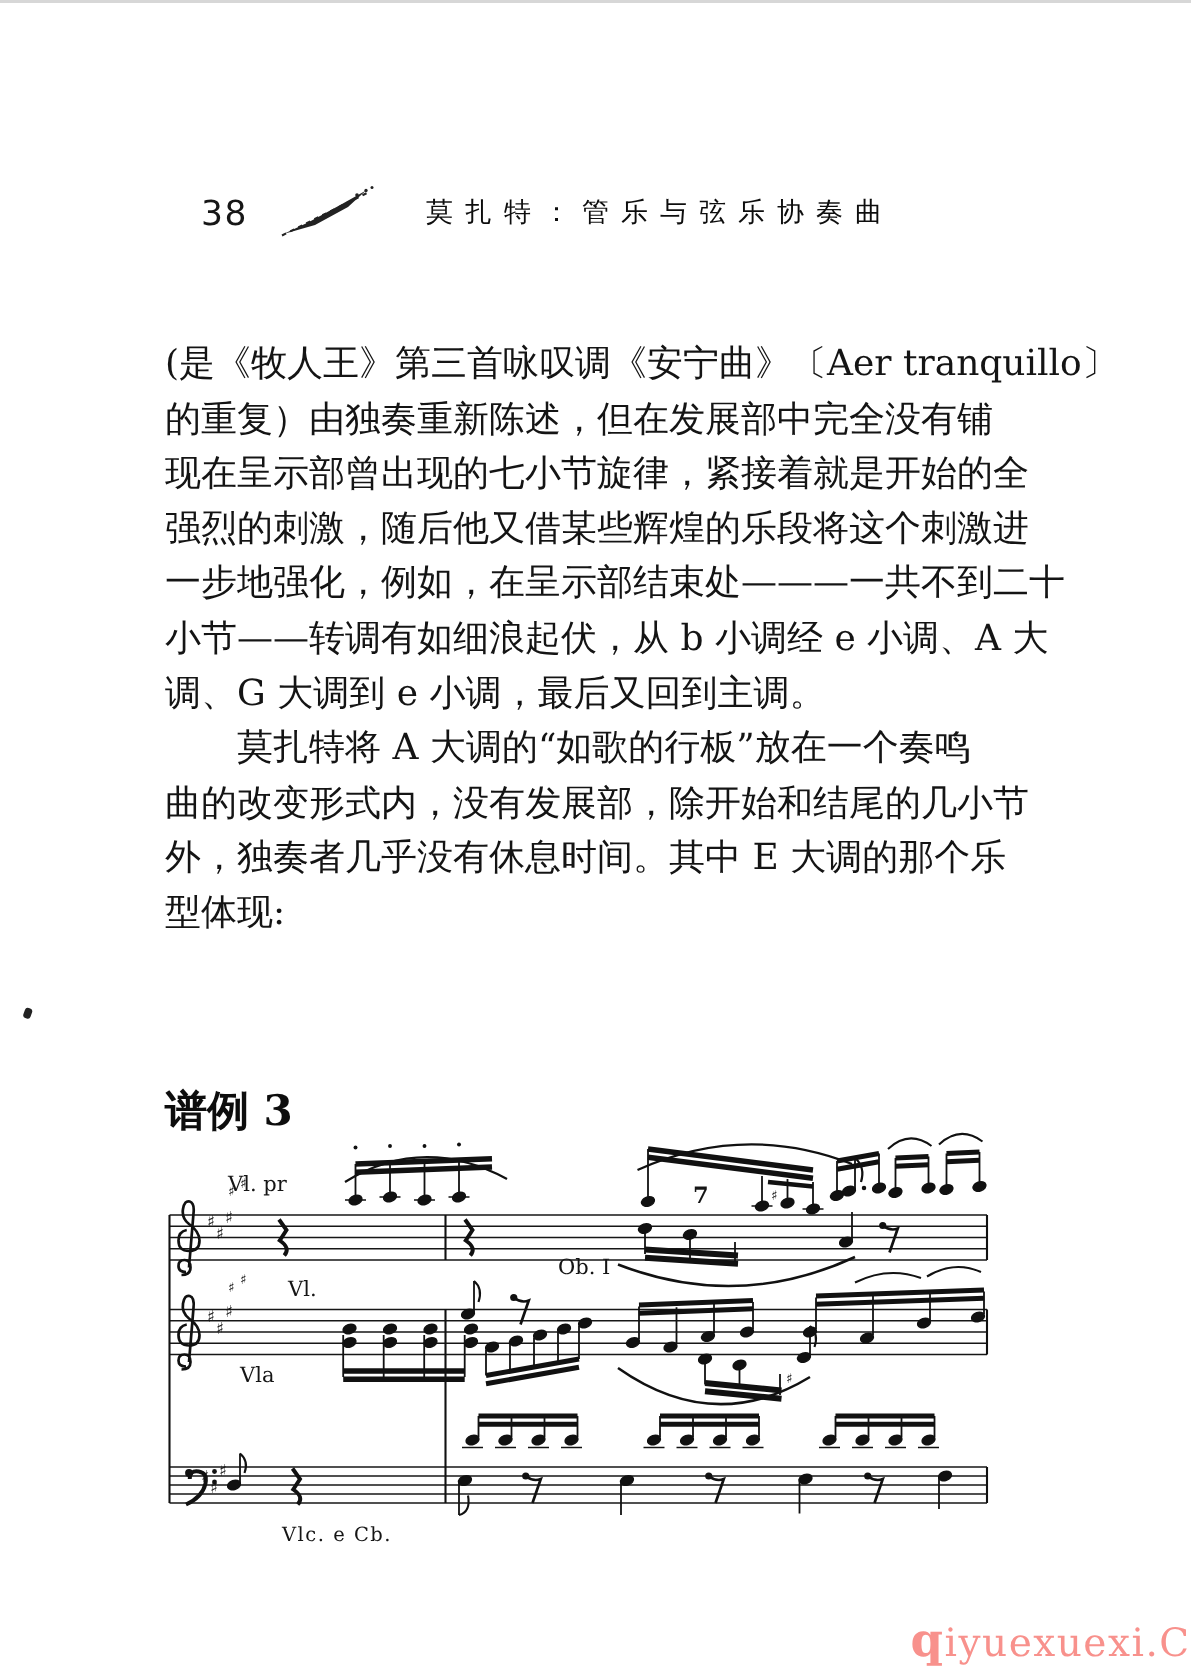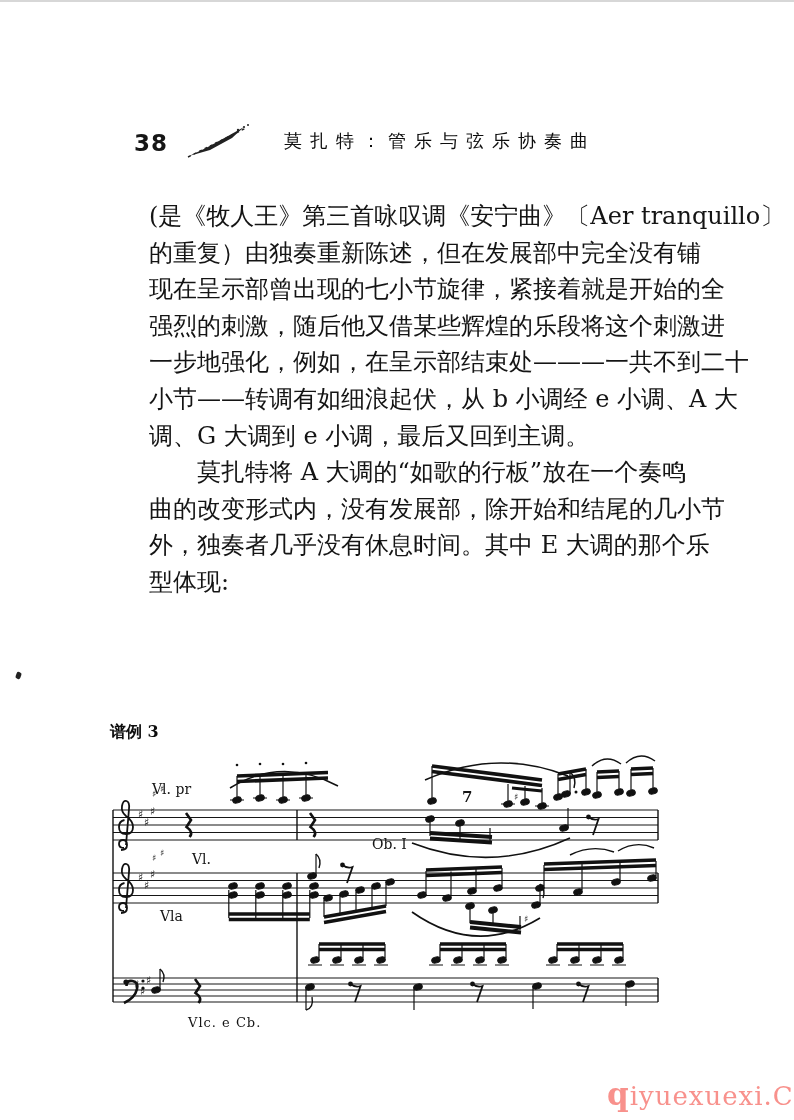--- a/index.html
+++ b/index.html
@@ -18,42 +18,41 @@
   }
   .scan-speck {
     position:absolute; left:16px; top:672px; width:5px; height:7px;
     background:#222; border-radius:2px; transform:rotate(20deg);
   }
   
   .page-number {
     position:absolute; left:134px; top:130px;
     font-size:23px; letter-spacing:1px; color:#161616;
     font-family:"DejaVu Sans","Liberation Sans",sans-serif;
-    font-weight:bold;
   }
   .flourish {
     position:absolute; left:186px; top:122px; width:66px; height:38px;
   }
   .header-title {
     position:absolute; left:284px; top:129px;
     font-size:18px; font-weight:400; letter-spacing:8px;
     color:#0d0d0d; white-space:nowrap;
   }
   
   .body-text {
-    position:absolute; left:110px; top:198px; width:586px;margin-left:39px;
+    position:absolute; left:110px; top:224px; width:586px;
   }
   .text-line {
     font-size:24px; line-height:36.6px; height:36.6px;
     white-space:nowrap; color:#141414;
   }
   .text-line.indent { padding-left:48px; }
   .score-caption {
     position:absolute; left:110px; top:722px;
-    font-size:16px; font-weight:700; color:#0d0d0d;
+    font-size:28px; font-weight:700; color:#0d0d0d;
   }
   
   .music { position:absolute; left:100px; top:750px; width:665px; height:320px; }
   .music svg text {
     font-family:"DejaVu Serif","Liberation Serif",serif;
     fill:#151515;
   }
   .sharp { font-family:"DejaVu Sans","Liberation Sans",sans-serif; font-size:11px; fill:#111; }
   .sharp.small { font-size:9px; }
   

